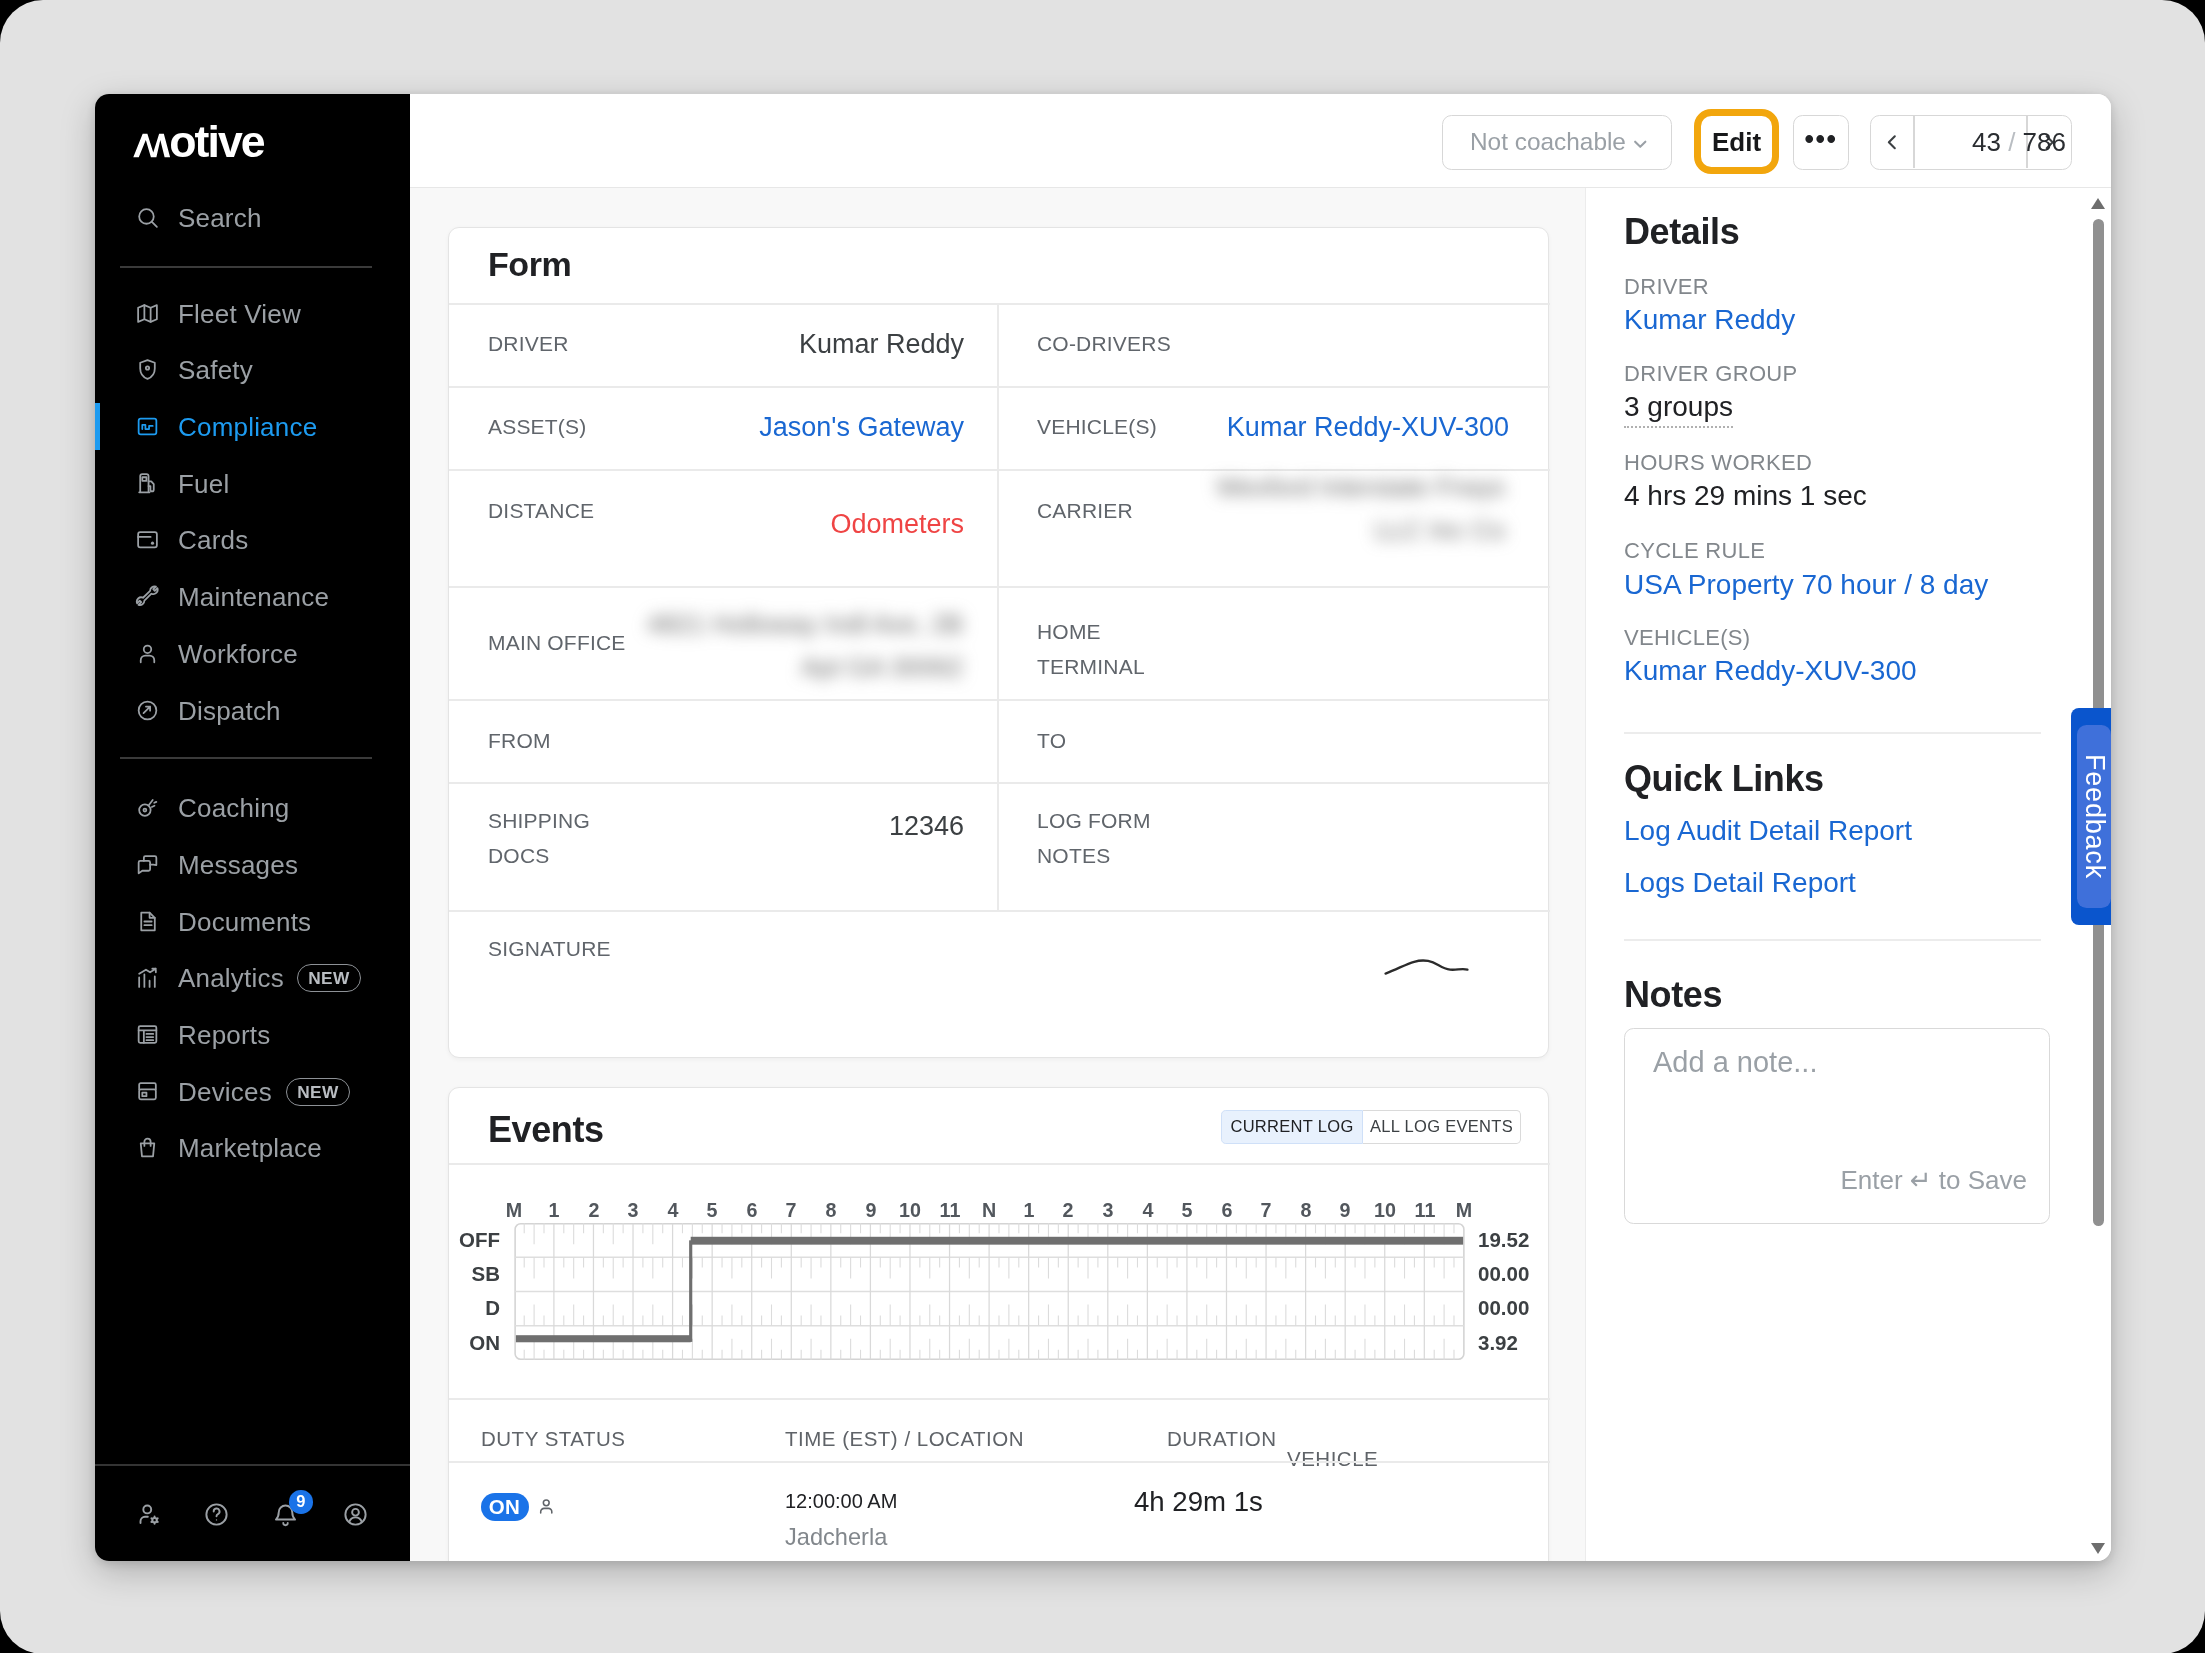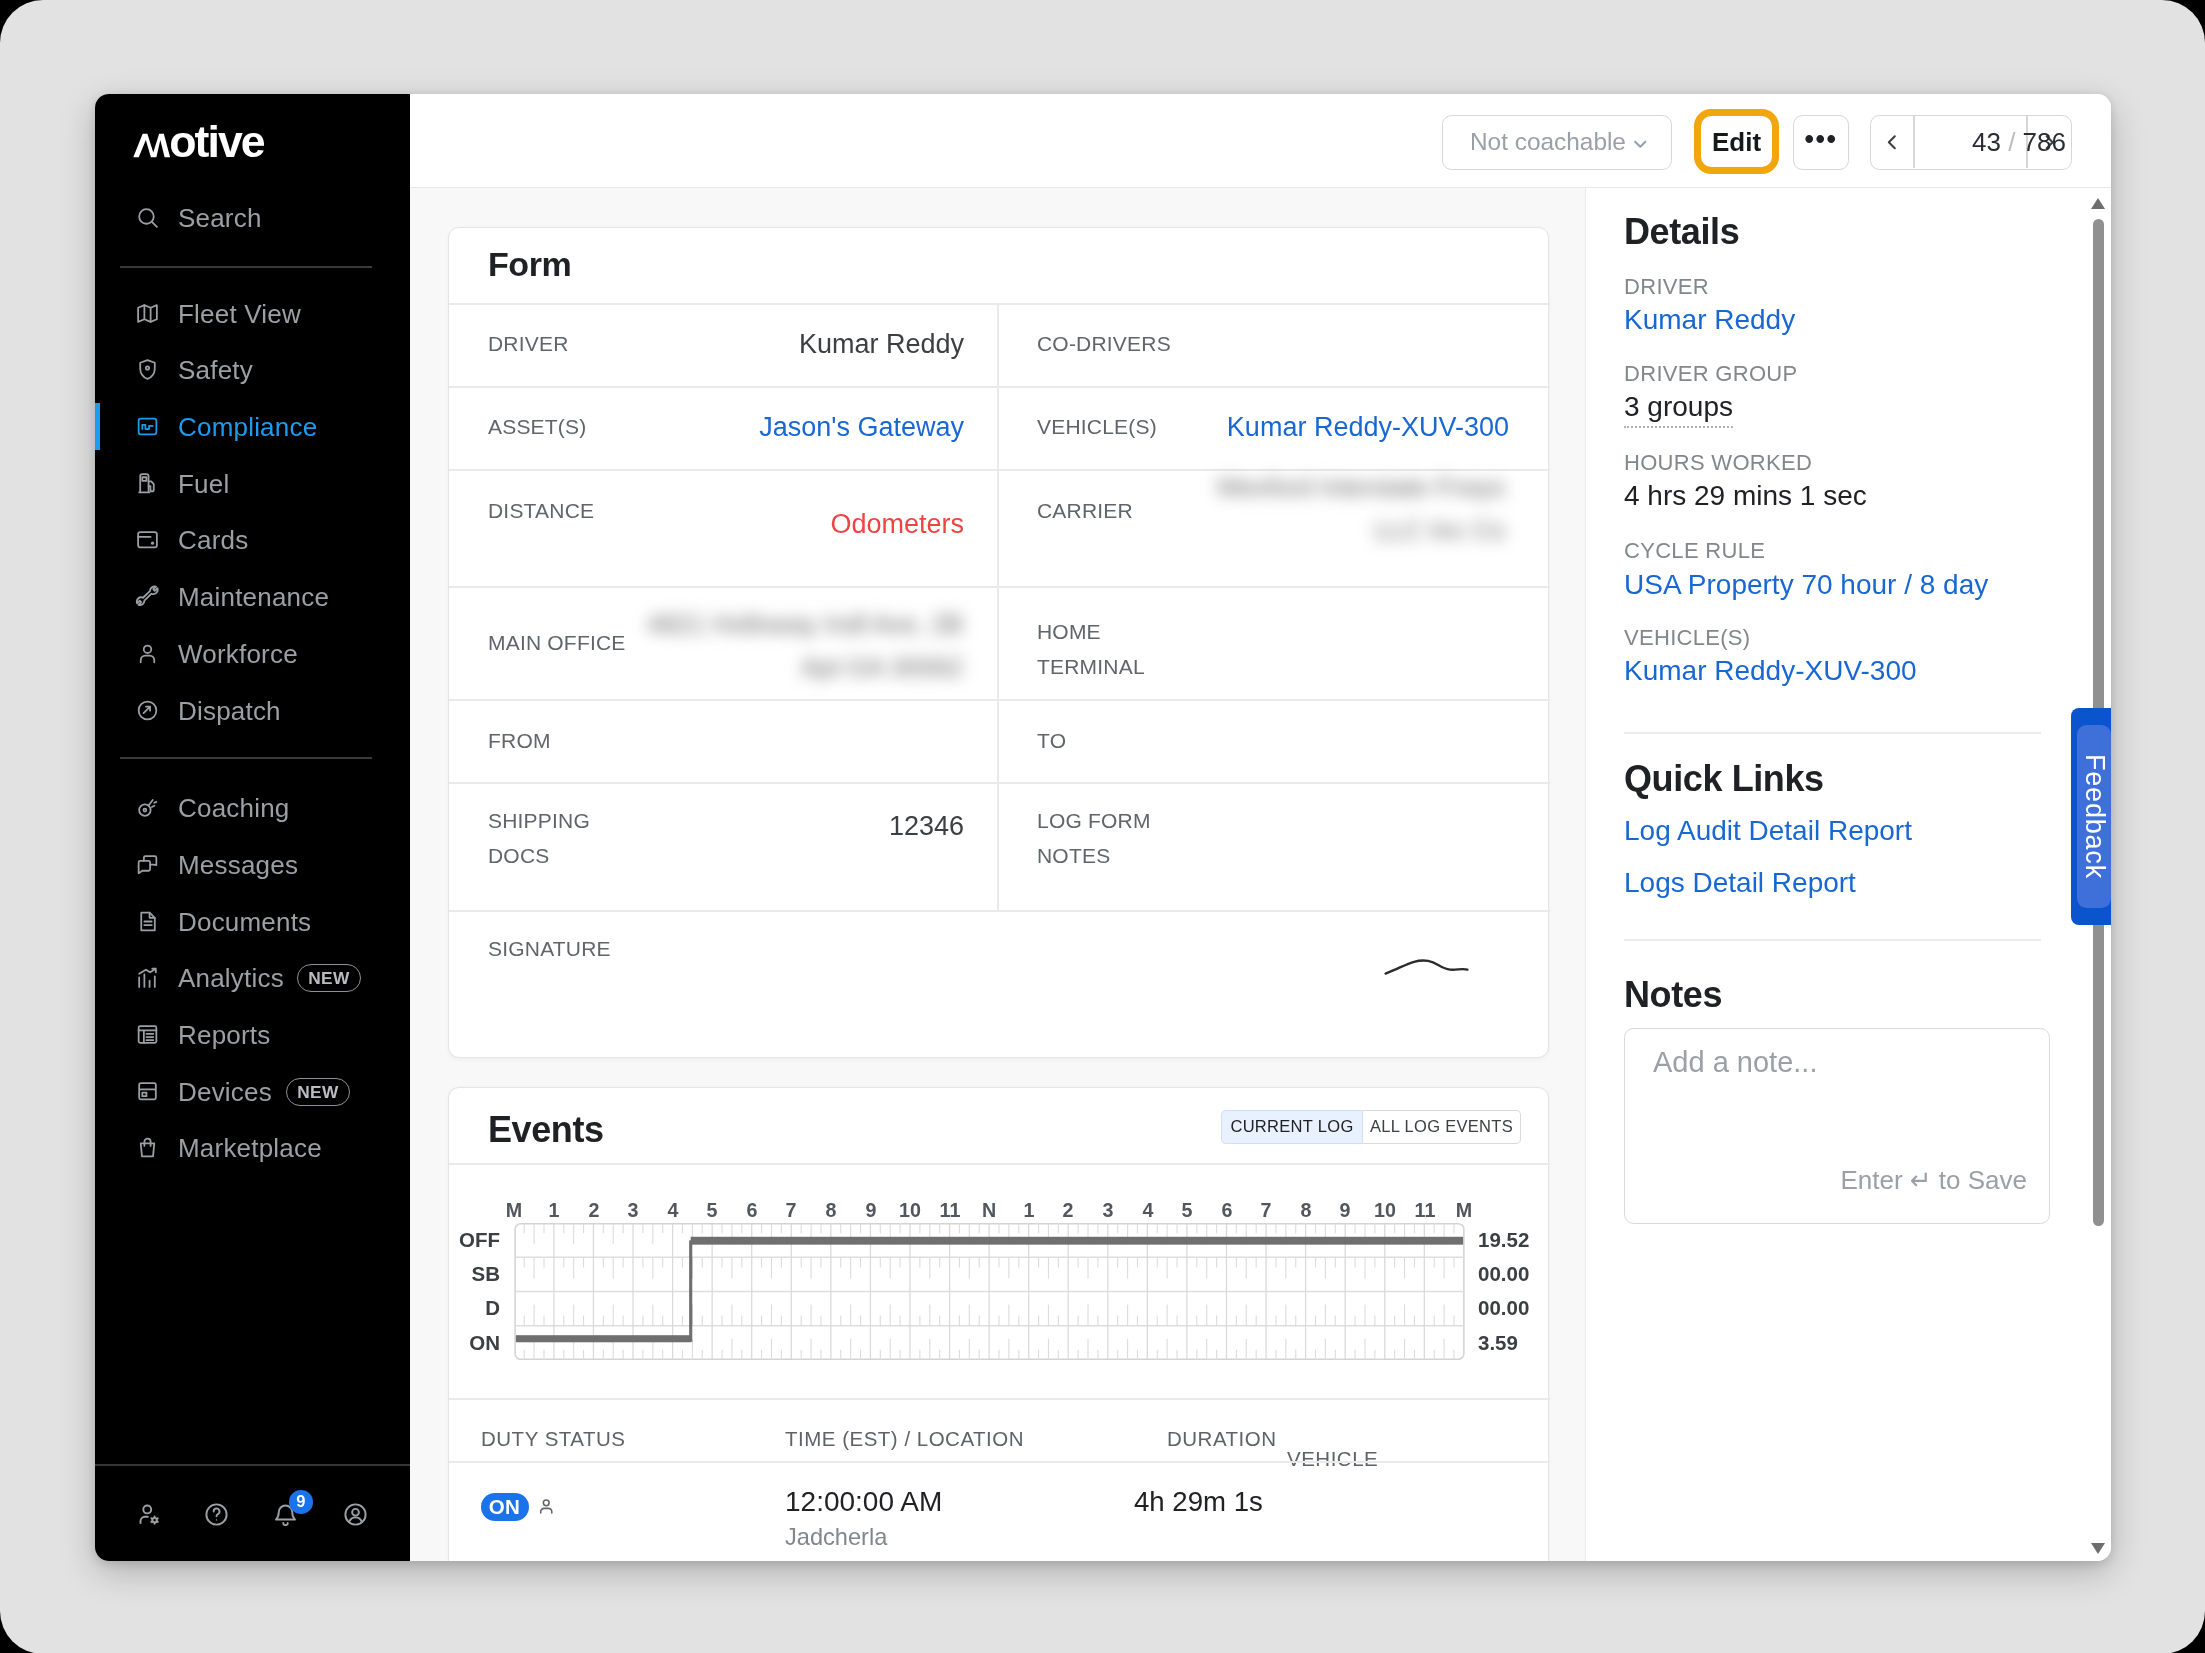--- a/index.html
+++ b/index.html
@@ -603,33 +603,33 @@
 <rect x="222" y="22" width="4" height="129" fill="#6f6f6f"></rect>
 <rect x="224" y="17.5" width="981" height="10" fill="#6f6f6f"></rect>
   </svg>
   <div class="rowlbl" style="top:139px">OFF</div>
   <div class="rowlbl" style="top:173px">SB</div>
   <div class="rowlbl" style="top:207px">D</div>
   <div class="rowlbl" style="top:242px">ON</div>
   <div class="rowval" style="top:139px">19.52</div>
   <div class="rowval" style="top:173px">00.00</div>
   <div class="rowval" style="top:207px">00.00</div>
-  <div class="rowval" style="top:242px">3.59</div>
+  <div class="rowval" style="top:242px">3.92</div>
   <div class="hb" style="top:310px"></div>
   <div class="thl" style="left:32px;top:328px">DUTY STATUS</div>
   <div class="thl" style="left:336px;top:328px">TIME (EST) / LOCATION</div>
   <div class="thl" style="left:718px;top:328px">DURATION</div>
   <div class="thl" style="left:838px;top:348px">VEHICLE</div>
   <div class="hb" style="top:373px"></div>
   <div style="position:absolute;left:31.5px;top:405px;width:48px;height:28px;border-radius:14px;background:#1a73e8;color:#fff;font-size:20.5px;font-weight:bold;text-align:center;line-height:28px;letter-spacing:0.4px;">ON</div>
   <svg style="position:absolute;left:87px;top:408px;width:20.5px;height:20.5px" viewBox="0 0 24 24">
             <circle cx="12" cy="8" r="3.4" fill="none" stroke="#5f6368" stroke-width="1.8"></circle>
             <path d="M5.5 20 v-1.5 a4 4 0 0 1 4-4 h5 a4 4 0 0 1 4 4 V20" fill="none" stroke="#5f6368" stroke-width="1.8" stroke-linecap="round"></path>
           </svg>
-  <div style="position:absolute;left:336px;top:396px;font-size:28px;color:#202124;line-height:35px;">12:00:00 AM</div>
+  <div style="position:absolute;left:336px;top:396px;font-size:20px;color:#202124;line-height:35px;">12:00:00 AM</div>
   <div style="position:absolute;left:336px;top:434px;font-size:23.6px;color:#82878c;line-height:30px;">Jadcherla</div>
   <div style="position:absolute;left:685px;top:396px;font-size:27.6px;color:#202124;line-height:35px;">4h 29m 1s</div>
 </div>
 </div>
 <div class="panel">
   <div class="ph" style="top:22px">Details</div>
   <div class="plbl" style="top:85px">DRIVER</div>
   <div class="pval vlink" style="top:114px">Kumar Reddy</div>
   <div class="plbl" style="top:172px">DRIVER GROUP</div>
   <div class="pval" style="top:201px"><span style="border-bottom:2.4px dotted #b0b0b0;padding-bottom:3.9px;">3 groups</span></div>

